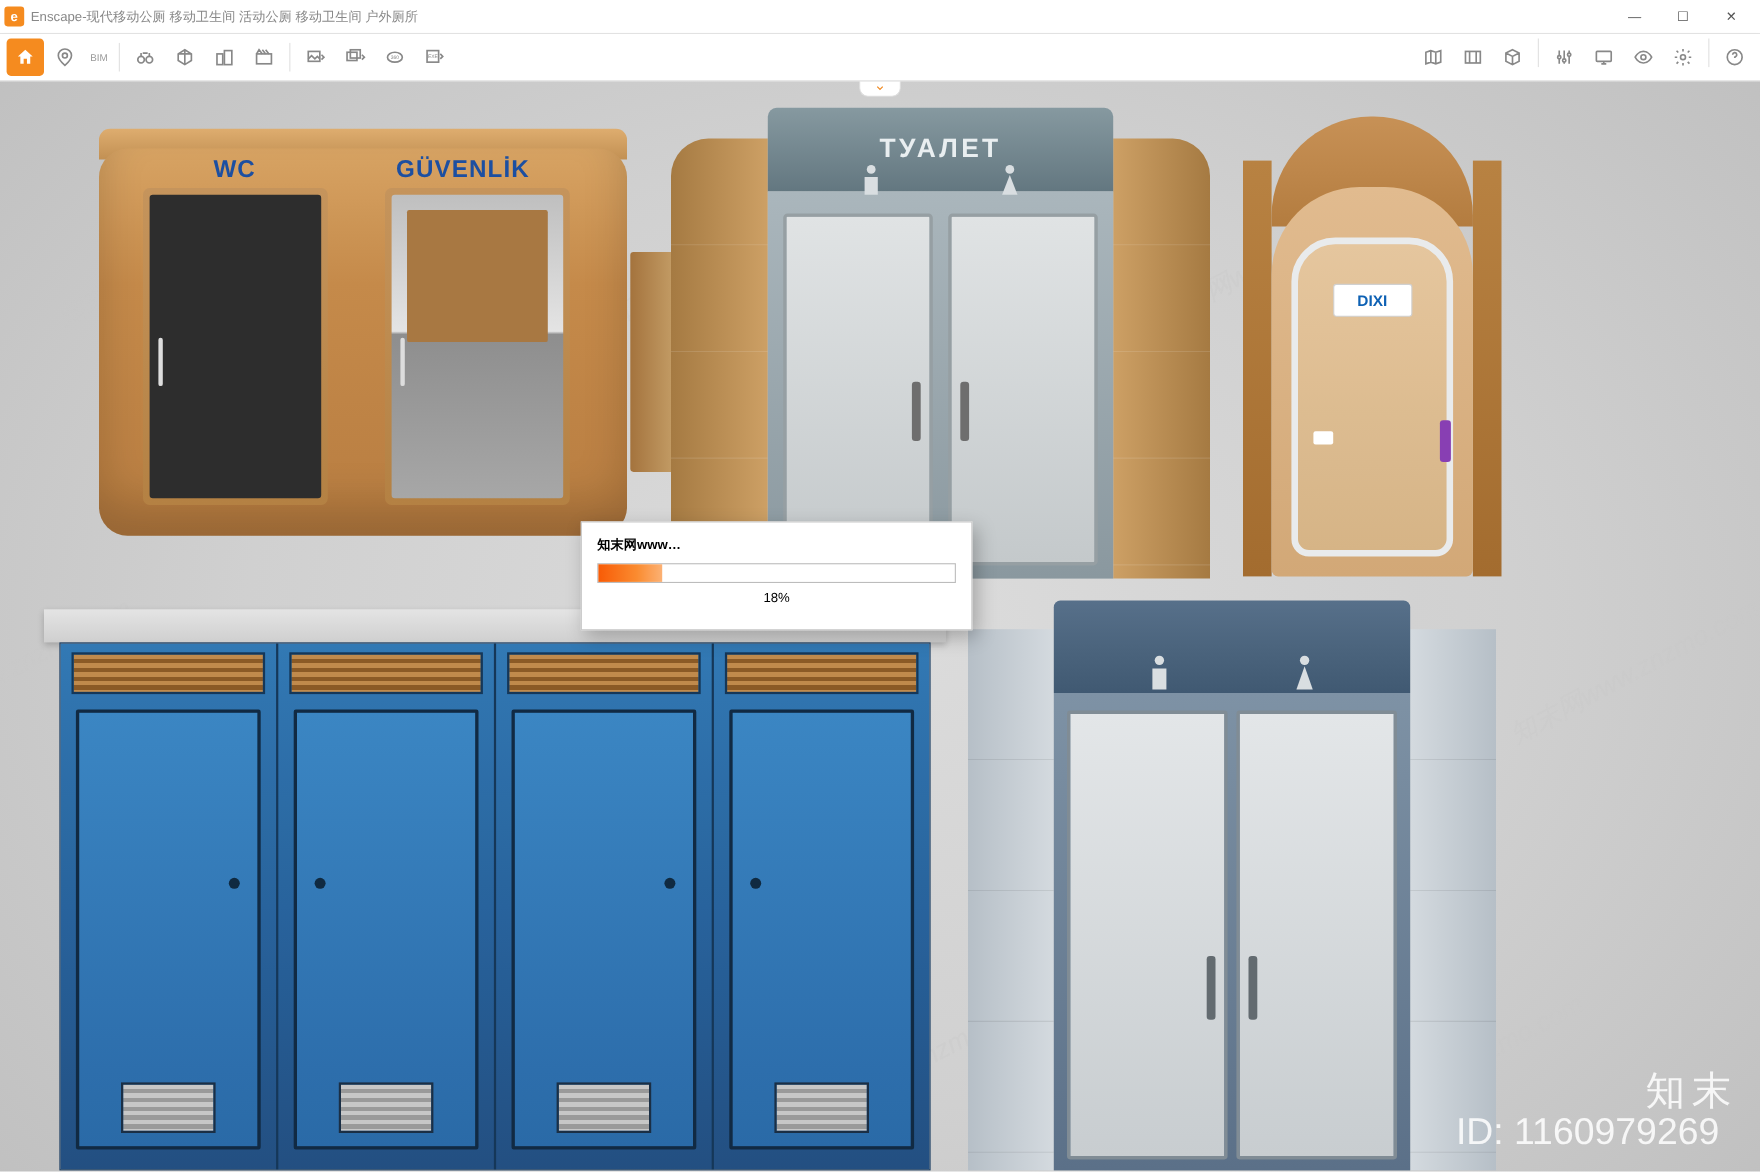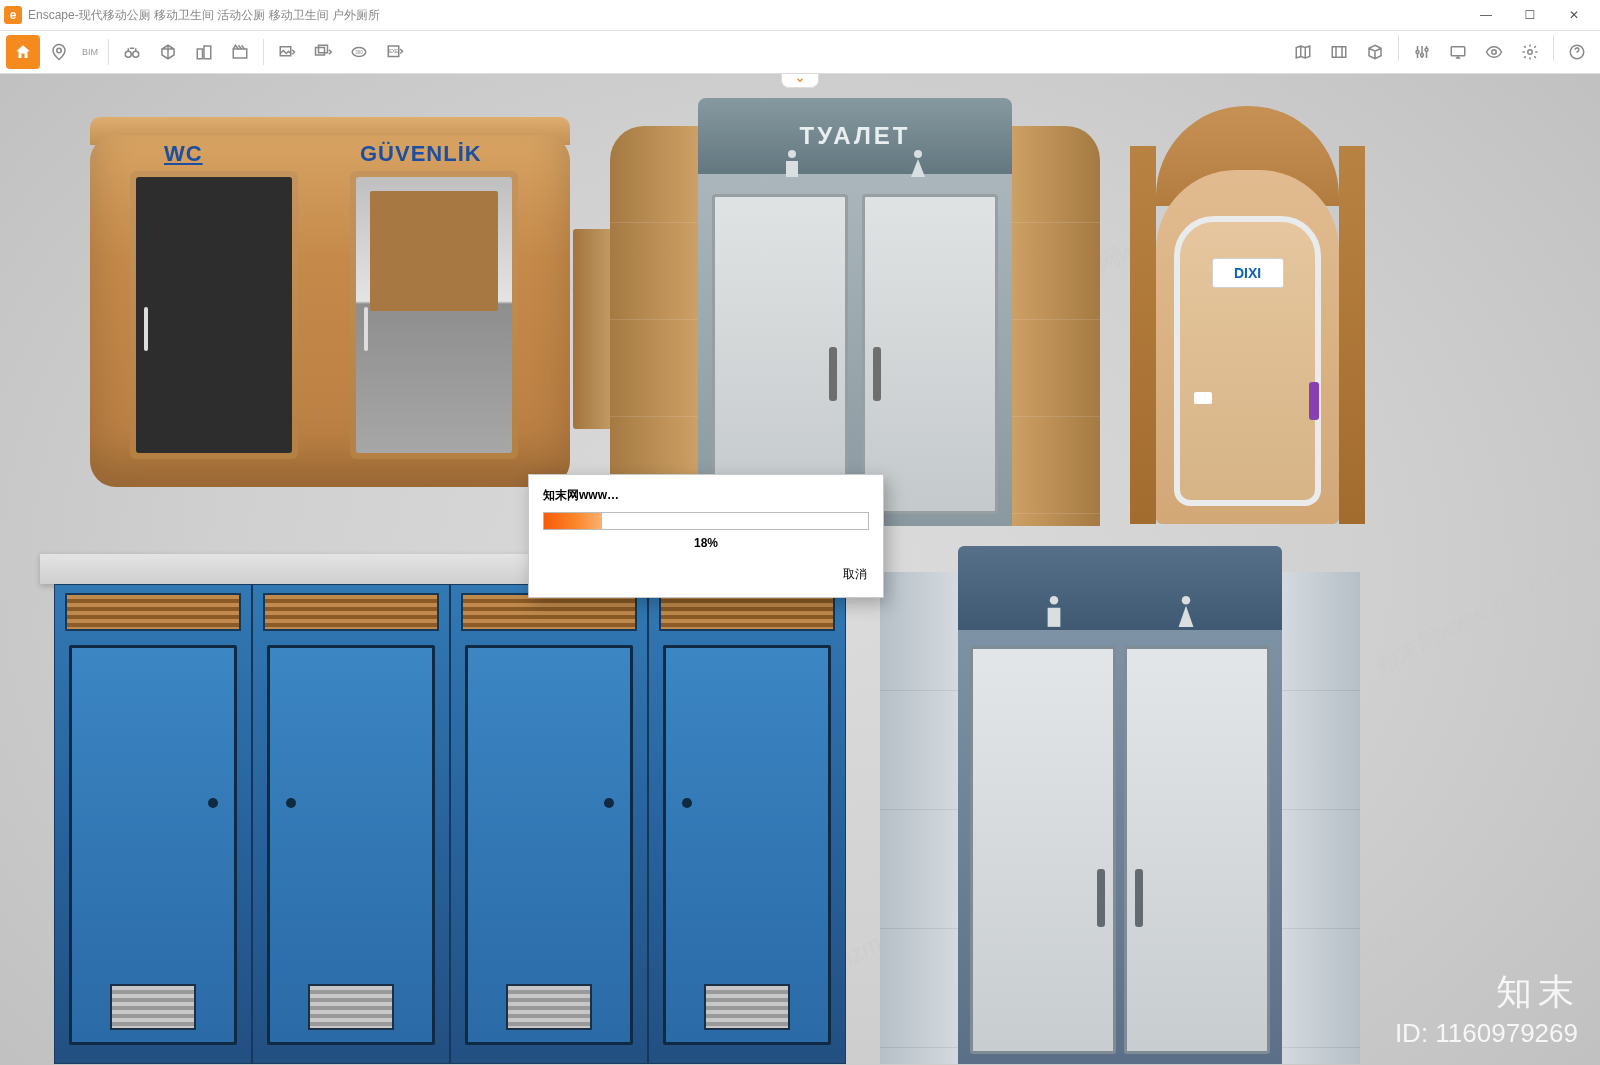--- a/index.html
+++ b/index.html
@@ -22,44 +22,44 @@
 
 .viewport{position:relative;height:993px;overflow:hidden;
   background:radial-gradient(ellipse 90% 110% at 50% 50%,#dcdcdc 0%,#d0d0d0 40%,#bfbfbf 75%,#a8a8a8 100%);
   filter:saturate(.95);}
 .tab-handle{position:absolute;top:-1px;left:50%;transform:translateX(-50%);width:36px;height:14px;background:#fff;border-radius:0 0 8px 8px;border:1px solid #ddd;border-top:0;display:flex;align-items:center;justify-content:center;}
 .tab-handle svg{display:block;}
 
 
 .wm{position:absolute;font-size:24px;color:rgba(200,200,200,.35);font-style:italic;transform:rotate(-28deg);white-space:nowrap;pointer-events:none;font-family:Arial;user-select:none;}
 .brand{position:absolute;right:20px;bottom:50px;font-size:36px;color:rgba(255,255,255,.85);letter-spacing:6px;font-weight:300;}
-.idtxt{position:absolute;right:22px;bottom:18px;font-size:26px;color:rgba(255,255,255,.85);}
+.idtxt{position:absolute;right:37px;bottom:18px;font-size:34px;color:rgba(255,255,255,.85);}
 
 
 .dialog{position:absolute;width:326px;left:528px;top:400px;background:#fff;border:1px solid #c8c8c8;box-shadow:4px 6px 16px rgba(0,0,0,.25);padding:12px 14px 10px;font-size:12px;z-index:50;}
 .dialog .dtitle{font-weight:bold;margin-bottom:8px;font-size:12px;}
 .progress{height:16px;border:1px solid #bcbcbc;background:#fff;position:relative;margin-bottom:6px;}
 .progress .bar{position:absolute;left:0;top:0;bottom:0;background:linear-gradient(90deg,#ff5a00 0%,#ff8a2a 60%,#ffb070 100%);}
-.dialog .pct{text-align:center;margin-bottom:12px;font-weight:bold;}
+.dialog .pct{text-align:center;margin-bottom:12px;}
 .dialog .cancel{text-align:right;padding:4px 2px;}
 
 
 .unit1{position:absolute;left:70px;top:35px;width:525px;height:392px;}
 .u1-body{position:absolute;left:20px;top:26px;width:480px;height:352px;border-radius:26px;background:linear-gradient(180deg,#d9a35f 0%,#c88a46 35%,#bb7d3d 100%);box-shadow:inset 0 -28px 40px rgba(0,0,0,.18);}
 .u1-roof{position:absolute;left:20px;top:8px;width:480px;height:28px;border-radius:10px 10px 0 0;background:linear-gradient(180deg,#e0ad6b,#c4904f);}
 .u1-win{position:absolute;right:-24px;top:120px;width:46px;height:200px;background:linear-gradient(90deg,#a6733a,#caa369);border-radius:3px;}
 .u1-door{position:absolute;top:62px;width:168px;height:288px;background:linear-gradient(180deg,#c79459,#b6813f);border-radius:6px;padding:6px;box-sizing:border-box;}
 .u1-d1{left:60px;}
 .u1-d2{left:280px;}
 .u1-frame{width:100%;height:100%;background:#2d2d2d;border-radius:3px;position:relative;}
 .u1-d2 .u1-frame{background:linear-gradient(180deg,#bfbfbf,#e4e4e4 45%,#8e8e8e 46%,#a7a7a7);}
 .u1-d2 .glass{position:absolute;top:14px;left:14px;right:14px;height:120px;background:#aa783f;border-radius:2px;}
 .u1-handle{position:absolute;left:8px;top:130px;width:4px;height:44px;background:#ddd;border-radius:2px;}
 .u1-label{position:absolute;top:32px;font-size:22px;color:#1a4fa6;font-weight:700;letter-spacing:1px;text-align:center;}
-.u1-wc{left:94px;text-decoration:underline;}
+.u1-wc{left:124px;}
 .u1-sec{left:290px;}
 
 
 .unit2{position:absolute;left:610px;top:12px;width:490px;height:440px;}
 .u2-side{position:absolute;top:40px;width:88px;height:400px;}
 .u2-sl{left:0;background:linear-gradient(90deg,#a77a3f 0%,#cfa062 100%);border-radius:34px 0 0 0;}
 .u2-sr{right:0;background:linear-gradient(90deg,#cfa062 0%,#a77a3f 100%);border-radius:0 34px 0 0;}
 .u2-seg{height:24%;border-bottom:1px solid rgba(255,255,255,.12);}
 .u2-top{position:absolute;left:88px;right:88px;top:12px;height:76px;background:linear-gradient(180deg,#8599a1,#627781);border-radius:8px 8px 0 0;display:flex;align-items:center;justify-content:center;color:#e9eef0;font-weight:700;letter-spacing:3px;font-size:24px;}
 .u2-body{position:absolute;left:88px;right:88px;top:88px;bottom:0;background:linear-gradient(180deg,#a9b6bc,#89989f);}
@@ -400,18 +400,17 @@
       </div>
     </div>
   </div>
 
   <div class="dialog">
     <div class="dtitle">知末网www…</div>
     <div class="progress">
       <div class="bar" style="width:18%"></div>
     </div>
     <div class="pct">18%</div>
-    <div class="cancel"><span style="cursor:pointer">取消</span></div>
   </div>
 
   <div class="brand">知末</div>
   <div class="idtxt">ID: 1160979269</div>
 </div>
 
 </body></html>

